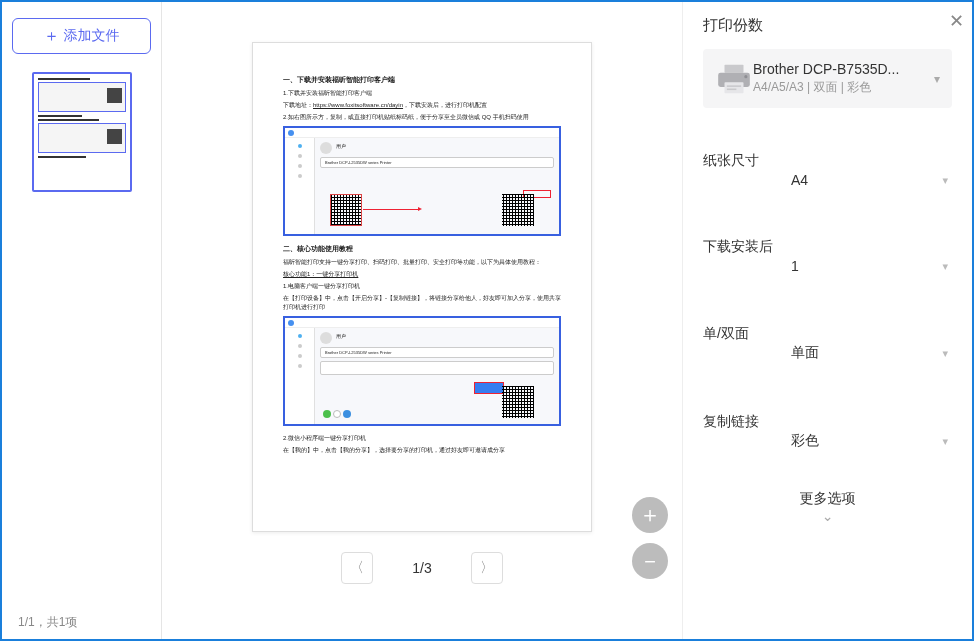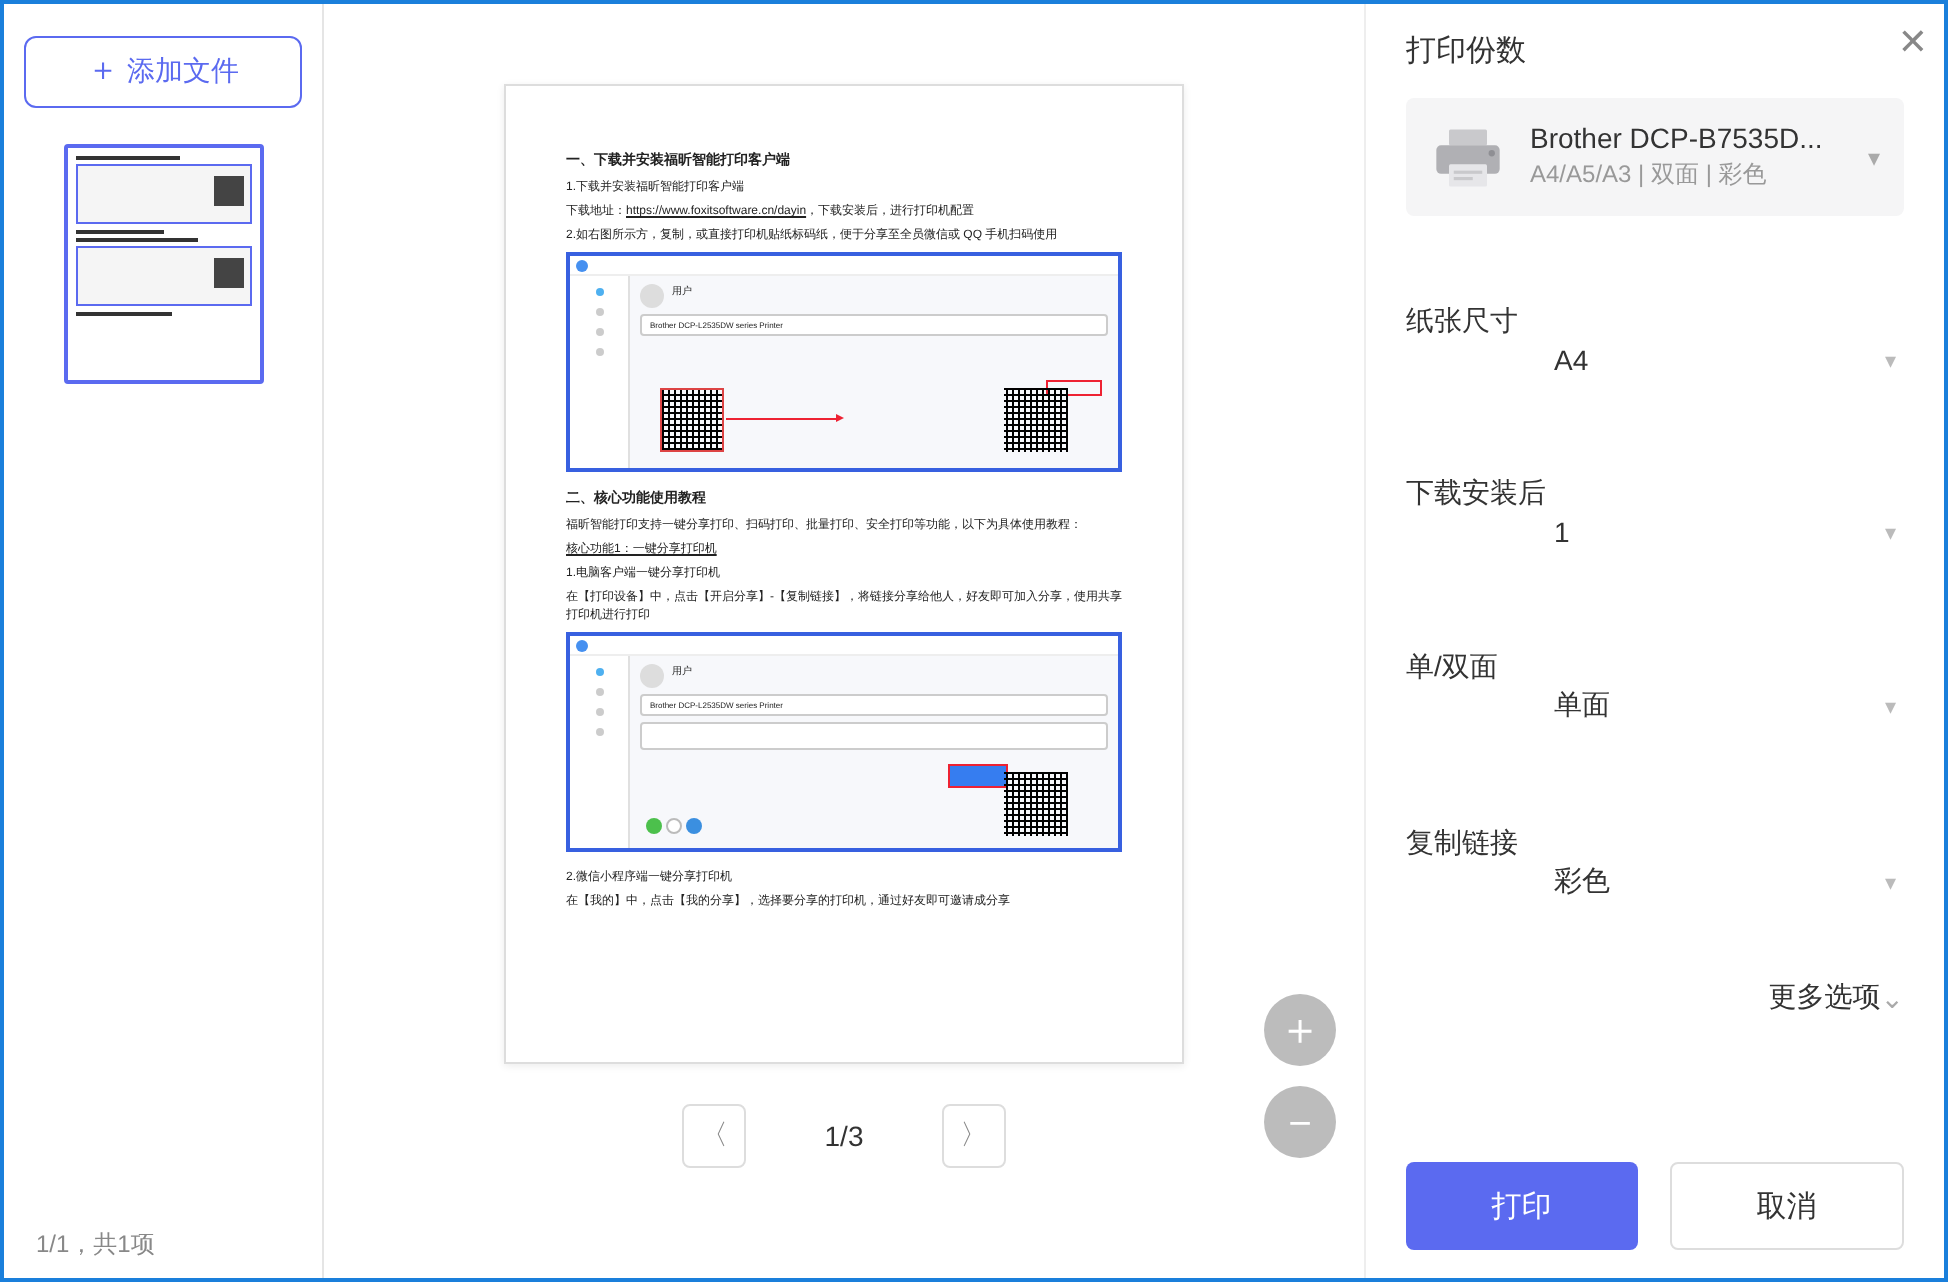--- a/index.html
+++ b/index.html
@@ -53,34 +53,34 @@
 .zoom-btn { width: 36px; height: 36px; border-radius: 50%; background: #bcbcbc; color: #fff; border: none; font-size: 22px; line-height: 1; cursor: pointer; display: flex; align-items: center; justify-content: center; }
 
 .pager { display: flex; align-items: center; gap: 24px; margin-top: 20px; }
 .pager-btn { width: 32px; height: 32px; border: 1px solid #ddd; background: #fff; border-radius: 4px; cursor: pointer; font-size: 14px; color: #888; }
 .pager-label { min-width: 50px; text-align: center; font-size: 14px; }
 
 
 .right-panel { width: 290px; border-left: 1px solid #eee; padding: 14px 20px; display: flex; flex-direction: column; position: relative; }
 .rp-title { font-size: 15px; margin-bottom: 14px; }
 .close-btn { position: absolute; top: 8px; right: 8px; background: none; border: none; font-size: 18px; color: #888; cursor: pointer; }
-.printer-box { background: #f5f5f6; border-radius: 4px; padding: 12px; display: flex; align-items: center; gap: 12px; margin-bottom: 20px; cursor: pointer; }
+.printer-box { background: #f5f5f6; border-radius: 4px; padding: 12px; display: flex; align-items: center; margin-bottom: 20px; cursor: pointer; }
 .printer-icon { width: 38px; height: 32px; }
 .printer-icon svg { width: 100%; height: 100%; }
 .printer-text { flex: 1; overflow: hidden; }
 .printer-name { font-size: 14px; color: #333; white-space: nowrap; }
 .printer-sub { font-size: 12px; color: #999; margin-top: 2px; }
 .pb-chevron { color: #aaa; font-size: 12px; }
 
-.opt-row { display: flex; align-items: center; margin-bottom: 20px; }
+.opt-row { display: flex; align-items: center; margin-bottom: 20px; gap: 14px; }
 .opt-label { width: 70px; font-size: 14px; color: #333; }
 .opt-value { flex: 1; display: flex; align-items: center; justify-content: space-between; background: #fff; padding: 6px 4px; font-size: 14px; cursor: pointer; margin-top: 38px; }
 .opt-chevron { color: #bbb; font-size: 11px; }
 
-.more-row { display: flex; justify-content: flex-end; align-items: center; padding: 6px 0; cursor: pointer; margin-top: 8px; }
+.more-row { display: flex; justify-content: center; align-items: center; padding: 6px 0; cursor: pointer; margin-top: 8px; flex-direction: column; }
 .more-label { font-size: 14px; }
 .more-chevron { color: #aaa; }
 
 .footer-btns { margin-top: auto; display: flex; gap: 16px; }
 .btn { flex: 1; height: 44px; border-radius: 4px; font-size: 15px; cursor: pointer; border: none; }
 .btn-primary { background: #5b6af0; color: #fff; }
 .btn-secondary { background: #fff; border: 1px solid #ddd; color: #333; }
 </style>
 </head>
 <body>
@@ -230,19 +230,15 @@
         <span>彩色</span>
         <span class="opt-chevron">▾</span>
       </div>
     </div>
 
     <div class="more-row">
       <span class="more-label">更多选项</span>
       <span class="more-chevron">⌄</span>
     </div>
 
-    <div class="footer-btns">
-      <button class="btn btn-primary">打印</button>
-      <button class="btn btn-secondary">取消</button>
-    </div>
   </div>
 
 </div>
 
 </body></html>

